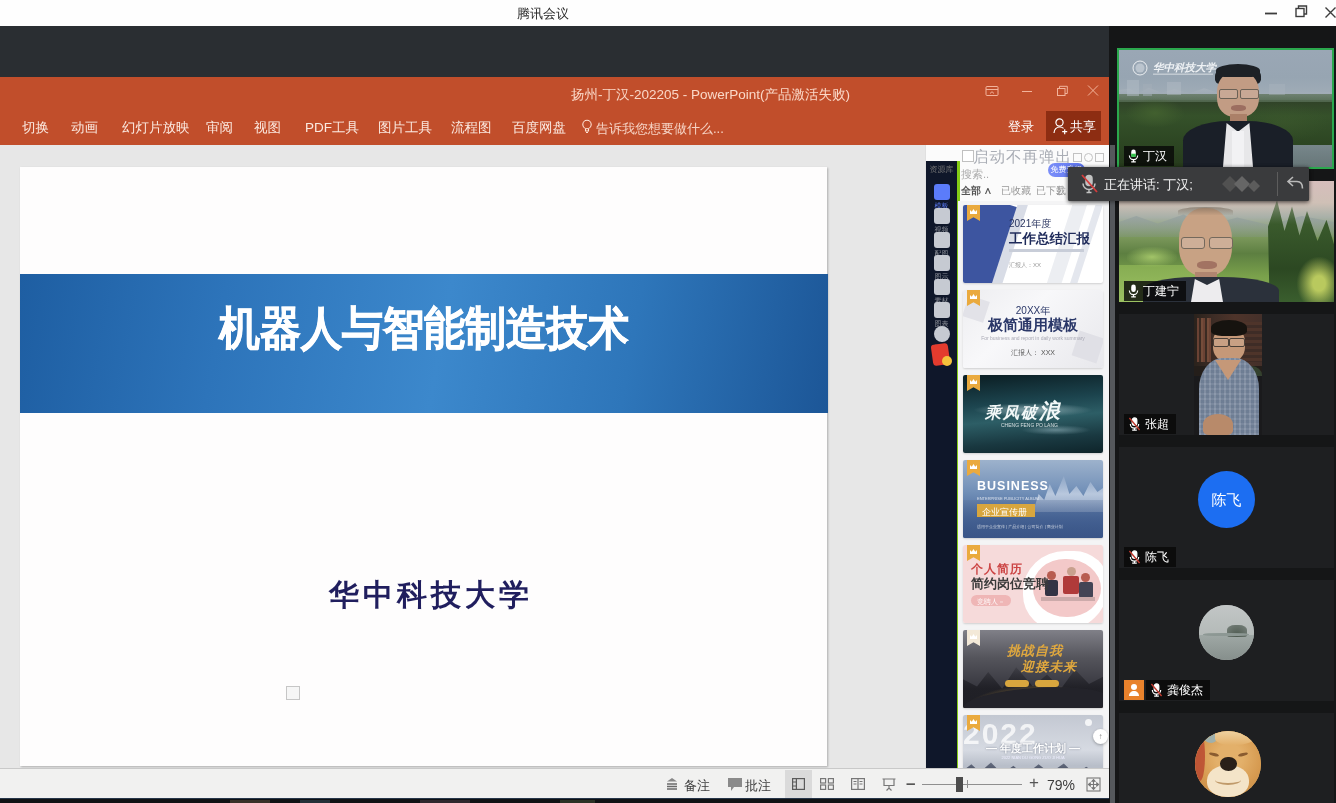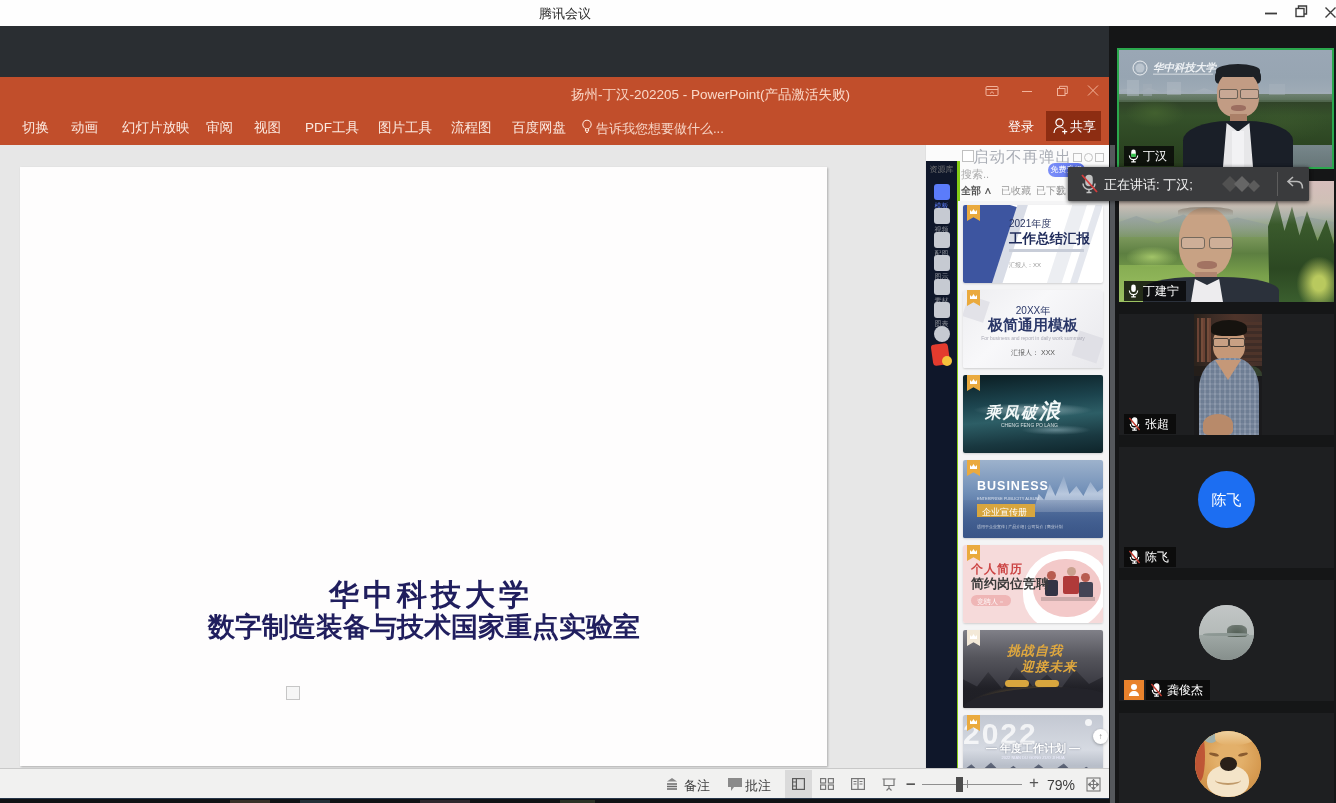--- a/index.html
+++ b/index.html
@@ -1,20 +1,20 @@
 <!DOCTYPE html>
 <html><head><meta charset="utf-8">
 <style>
 html,body{margin:0;padding:0;}
 body{width:1336px;height:803px;position:relative;overflow:hidden;background:#fff;
   font-family:"Liberation Sans",sans-serif;}
 .abs{position:absolute;}
 
 #titlebar{left:0;top:0;width:1336px;height:26px;background:#fefefe;}
-#tmtitle{left:539px;top:5px;font-size:13px;color:#2a2a2a;}
+#tmtitle{left:517px;top:5px;font-size:13px;color:#2a2a2a;}
 
 #share{left:0;top:26px;width:1109px;height:777px;background:#2a2e32;}
 #ppttitle{left:0;top:51px;width:1109px;height:32px;background:#c14e2b;}
 #pptname{left:0;top:9px;width:850px;text-align:right;font-size:13.5px;color:#fad8c8;}
 #ribbon{left:0;top:83px;width:1109px;height:36px;background:#c14e2b;}
 .tab{top:10px;font-size:13.5px;color:#fbe9e0;}
 #tellme{left:596px;top:11px;font-size:13px;color:rgba(255,235,225,.85);}
 #bulb{left:581px;top:10px;width:12px;height:15px;}
 #login{left:1008px;top:9px;font-size:13px;color:#fff;}
 #sharebtn{left:1046px;top:2px;width:55px;height:30px;background:#8d2d12;color:#fff;font-size:13px;}
@@ -91,22 +91,24 @@
     <div class="abs" id="sharebtn">
       <svg class="abs" style="left:6px;top:6px" width="17" height="18" viewBox="0 0 17 18" fill="none" stroke="#fff" stroke-width="1.2">
         <circle cx="7.5" cy="5.5" r="3.6"></circle>
           <path d="M2 16c0-3.6 2.6-6 5.8-6 1.5 0 2.8.5 3.8 1.4M12.7 12.2v5M10.2 14.7h5"></path>
       </svg>
       <span>共享</span>
     </div>
   </div>
   <div class="abs" id="content">
     <div class="abs" id="slide">
+      <div class="abs" id="banner">
+          <div class="abs" id="stitle">机器人与智能制造技术</div>
+        </div>
       <div class="abs navy" id="suni1">华中科技大学</div>
-      <div class="abs navy" id="suni2">数字制造装备与技术国家重点实验室</div>
       <div class="abs" id="sq"></div>
     </div>
     <div class="abs" id="sidebar">
       <div class="abs" id="strip">
         <div class="abs slab" style="top:3px;font-size:8px;color:#777">资源库</div>
         <div class="abs sico" style="top:23px;background:#5b7cfa"></div>
           <div class="abs slab" style="top:40px;color:#5b7cfa">模板</div>
         <div class="abs sico" style="top:47px"></div>
           <div class="abs slab" style="top:64px">视频</div>
         <div class="abs sico" style="top:71px"></div>

